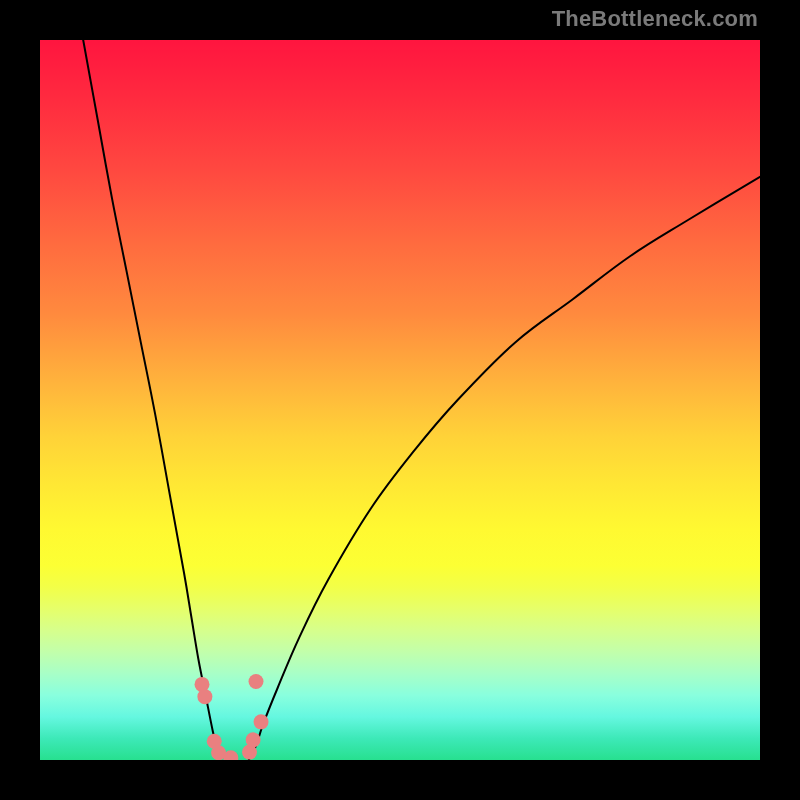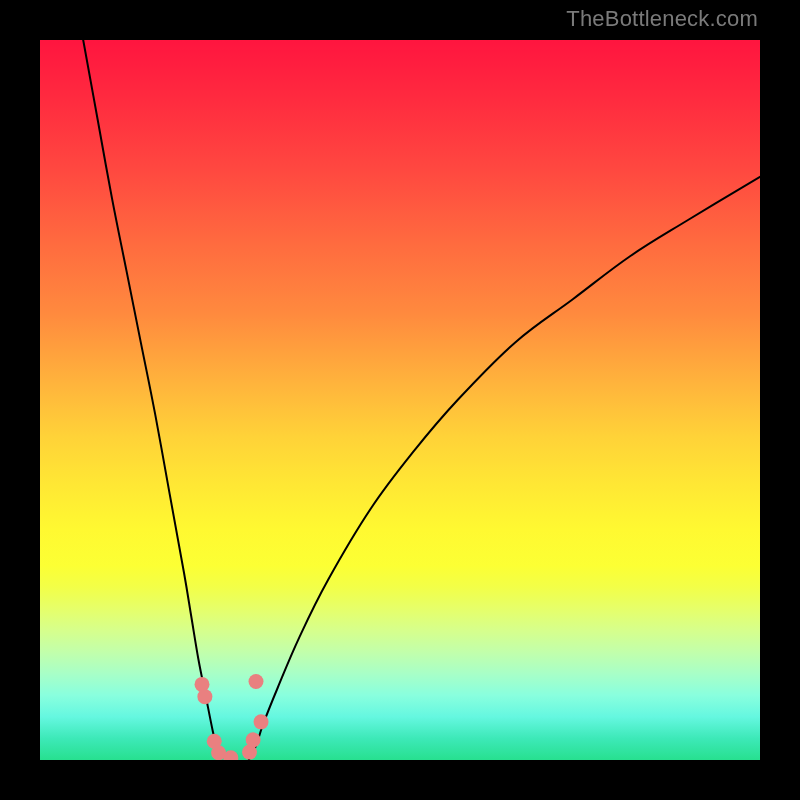--- a/index.html
+++ b/index.html
@@ -57,21 +57,21 @@
     inset: 0;
     width: 720px;
     height: 720px;
   }
   .watermark {
     position: absolute;
     top: 6px;
     right: 42px;
     color: #7a7a7a;
     font-size: 22px;
-    font-weight: 400;
+    font-weight: 700;
     letter-spacing: 0.2px;
   }
 </style>
 </head>
 <body>
 
 <div class="frame">
 
   <div class="plot-area">
     <div class="gradient-bg"></div>

